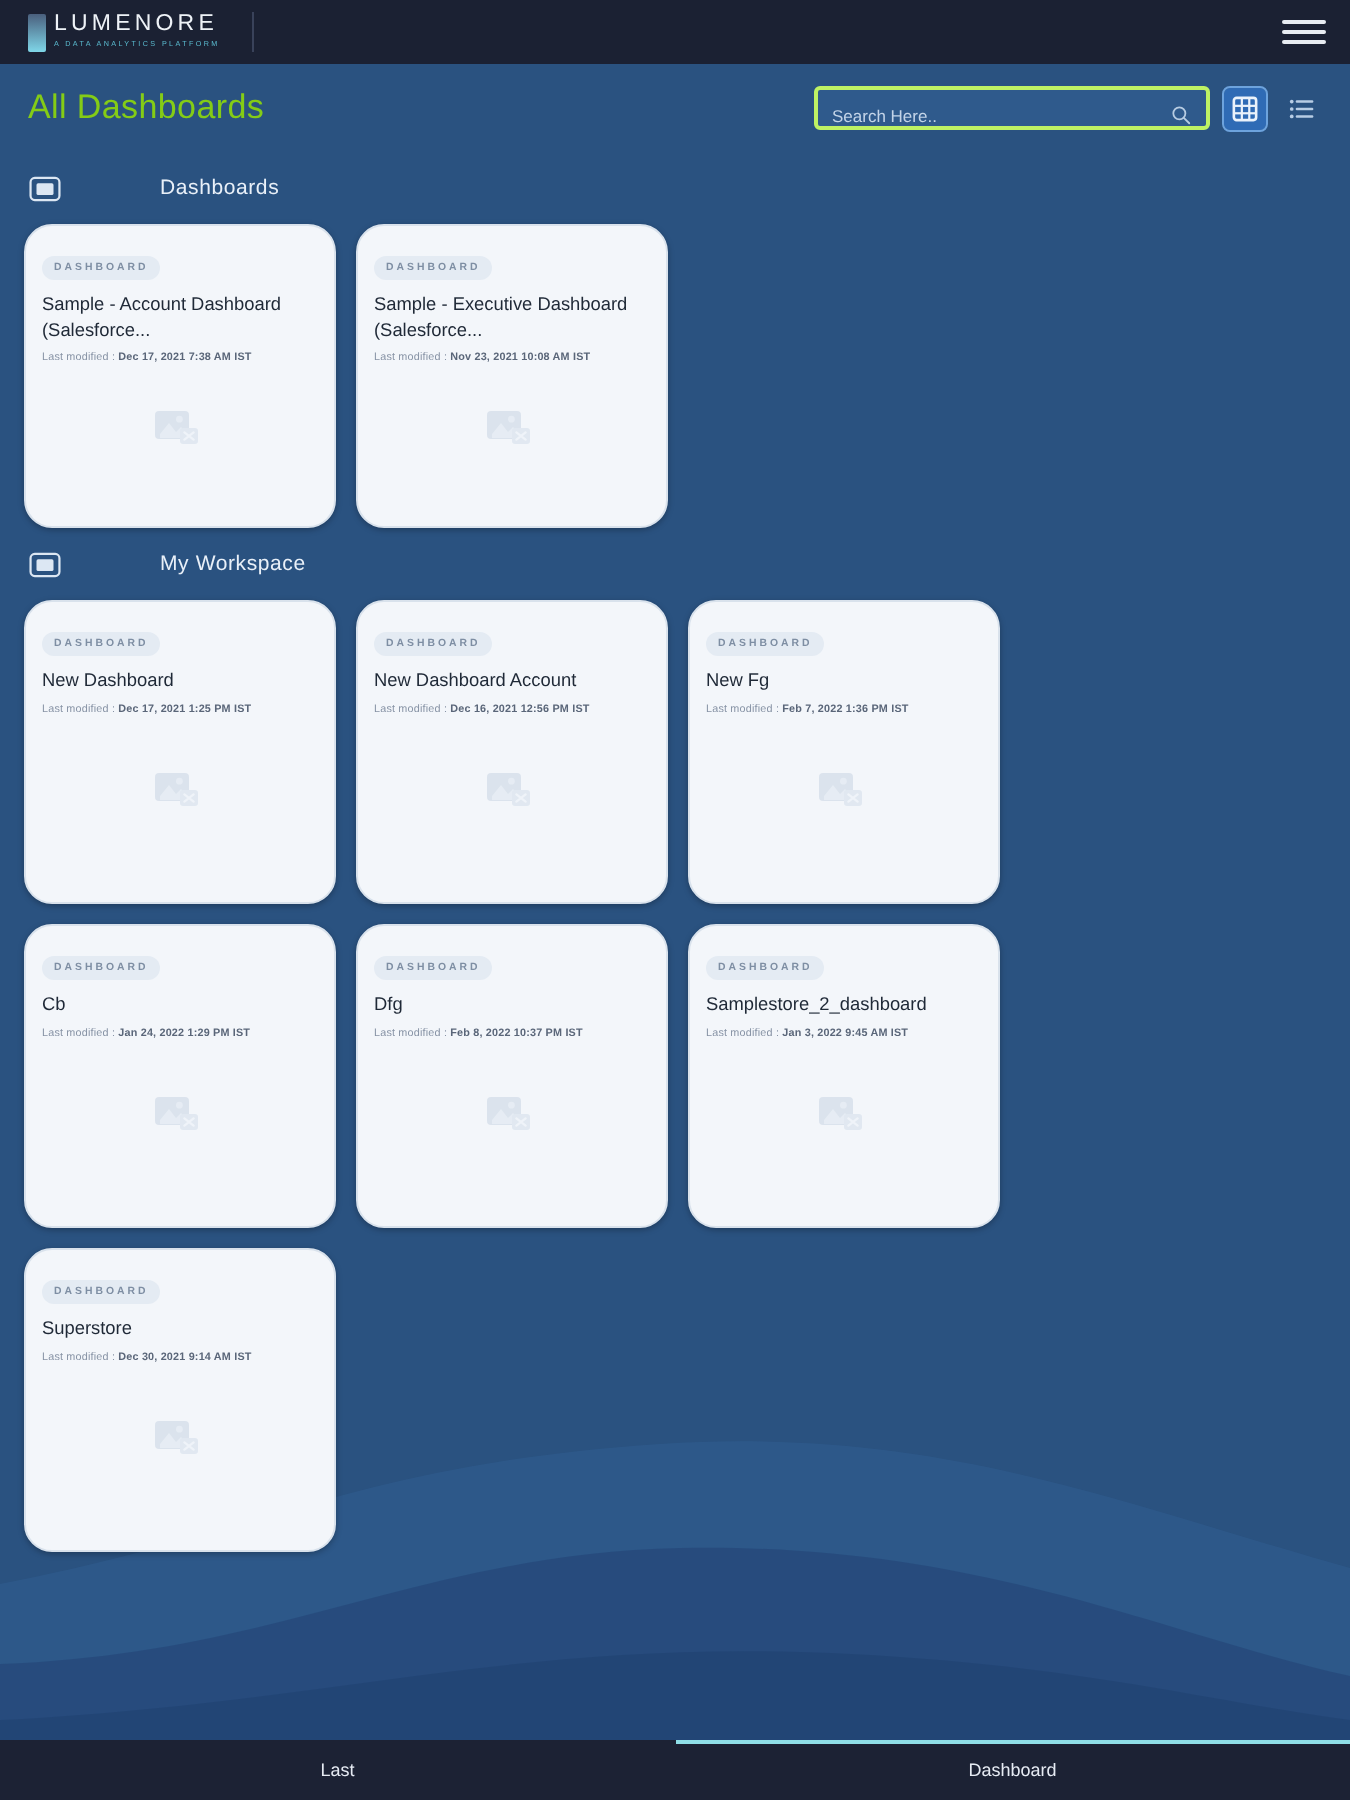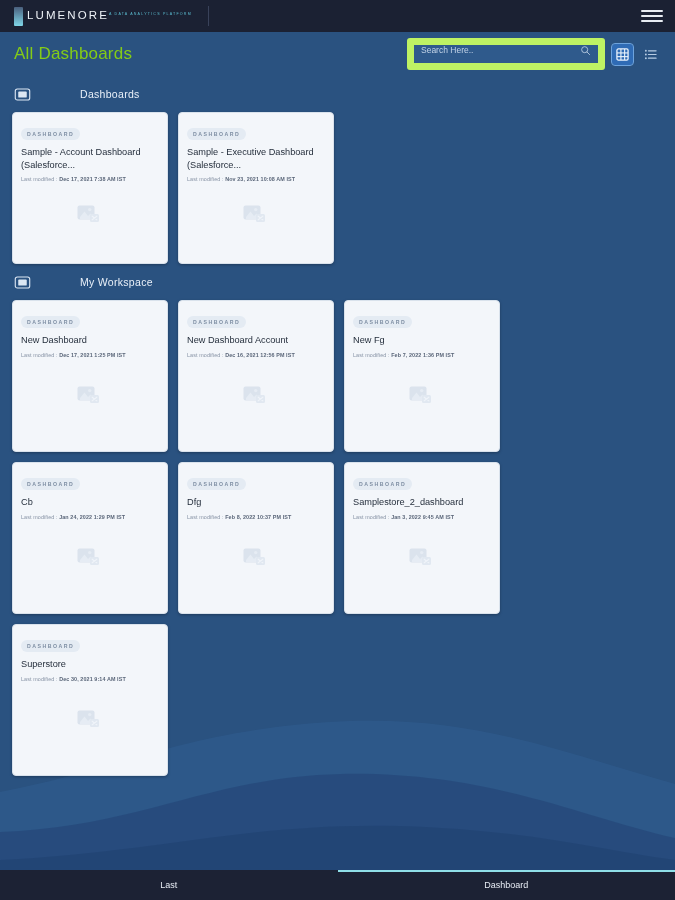--- a/index.html
+++ b/index.html
@@ -24,21 +24,21 @@
     padding: 0 12px 0 14px;
     position: relative; z-index: 20;
   }
   .logo-wrap { display: flex; align-items: center; gap: 4px; }
   .logo-bar {
     width: 9px; height: 19px;
     background: linear-gradient(180deg,#4a5f7d 0%, #7fd6e8 100%);
     border-radius: 1px;
     display: block;
   }
-  .logo-text-wrap { display: flex; flex-direction: row; justify-content: flex-start; line-height: 1; }
+  .logo-text-wrap { display: flex; flex-direction: column; justify-content: flex-start; line-height: 1; }
   .logo-name {
     color: #eef2f7; font-size: 11.5px; letter-spacing: 2.1px;
     font-weight: 400;
   }
   .logo-tag {
     color: #64d3e8; font-size: 3.6px; letter-spacing: 1.2px;
     margin-top: 2.5px; opacity: .85;
   }
   .logo-divider {
     width: 1px; height: 20px; background: #39425a;
@@ -79,25 +79,25 @@
   }
   .page-title {
     color: #84cc16; font-size: 17px; font-weight: 400;
     letter-spacing: .2px;
   }
   .header-right {
     margin-left: auto;
     display: flex; align-items: center; gap: 7px;
   }
   .search-box {
-    width: 198px; height: 32px;
+    width: 198px; height: 22px;
     background: #2f5a8c;
-    border: 7px solid #bef264;
+    border: 2px solid #bef264;
     border-radius: 3px;
-    display: flex; align-items: flex-start;
+    display: flex; align-items: flex-end;
     padding: 0 7px;
   }
   .search-input {
     flex: 1; border: none; outline: none; background: transparent;
     color: #dbe6f2; font-size: 8.5px;
     font-family: "Liberation Sans", sans-serif;
   }
   .search-input::placeholder { color: #c3d4e8; }
   .search-icon { width: 11px; height: 11px; flex: 0 0 11px; opacity: .85; }
 
@@ -126,21 +126,21 @@
 
   
   .grid {
     display: flex; flex-wrap: wrap;
     gap: 10px;
     padding: 4px 0 0 2px;
   }
   .card {
     width: 156px; height: 152px;
     background: #f3f6fa;
-    border-radius: 4px;
+    border-radius: 14px;
     border: 1px solid #d9e2ec;
     box-shadow: 0 1px 3px rgba(0,0,0,.28);
     display: flex; flex-direction: column;
     overflow: hidden;
     cursor: pointer;
   }
   .card-body { padding: 9px 8px 0 8px; }
   .badge {
     display: inline-block;
     background: #e4ebf3;

